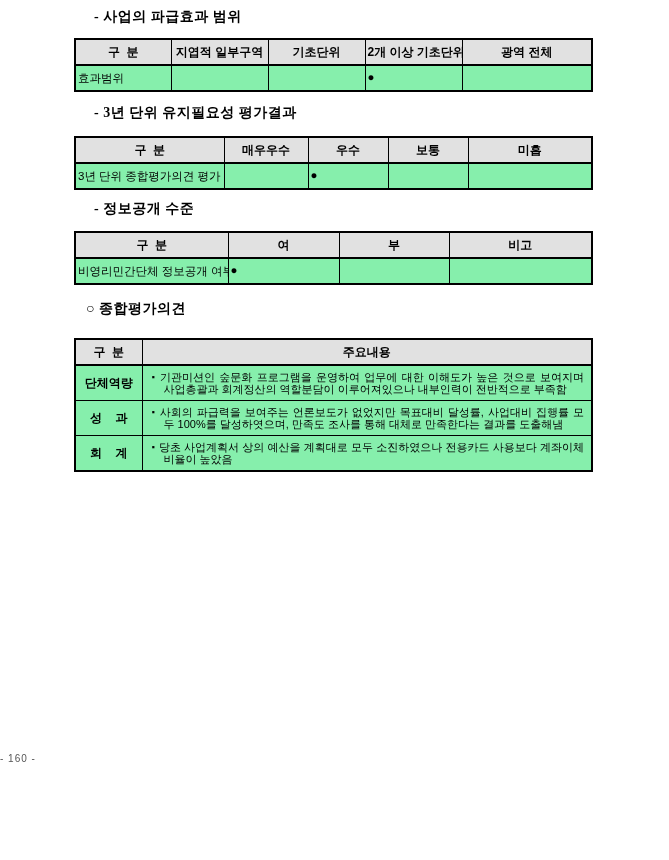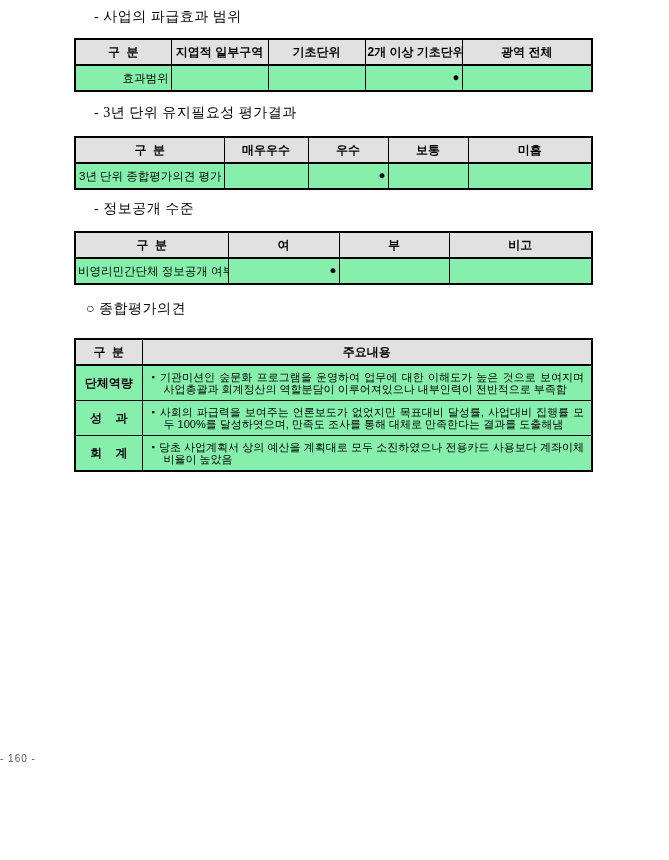--- a/index.html
+++ b/index.html
@@ -9,21 +9,21 @@
     font-family: "Liberation Sans", sans-serif;
     color: #000000;
     overflow: hidden;
   }
   .page { position: relative; width: 669px; height: 860px; }
 
   .section-heading {
     position: absolute;
     font-family: "Liberation Serif", serif;
     font-size: 14px;
-    font-weight: 400;
+    font-weight: 700;
     letter-spacing: 0.5px;
     white-space: pre;
   }
 
   table.doc-table {
     position: absolute;
     border-collapse: collapse;
     table-layout: fixed;
     width: 519px;
     border: 2px solid #000;
@@ -38,21 +38,21 @@
     border-bottom: 2px solid #000;
     font-size: 12px;
     font-weight: bold;
     height: 22px;
     text-align: center;
     white-space: pre;
     padding: 1px 2px;
   }
   .doc-table td {
     font-size: 11.5px;
-    text-align: right;
+    text-align: left;
     height: 22px;
     padding: 1px 2px;
     white-space: pre;
   }
   .marker-cell { font-size: 11px; line-height: 1; }
 
   
   #table-overall td.label-cell {
     font-weight: bold;
     font-size: 12px;

